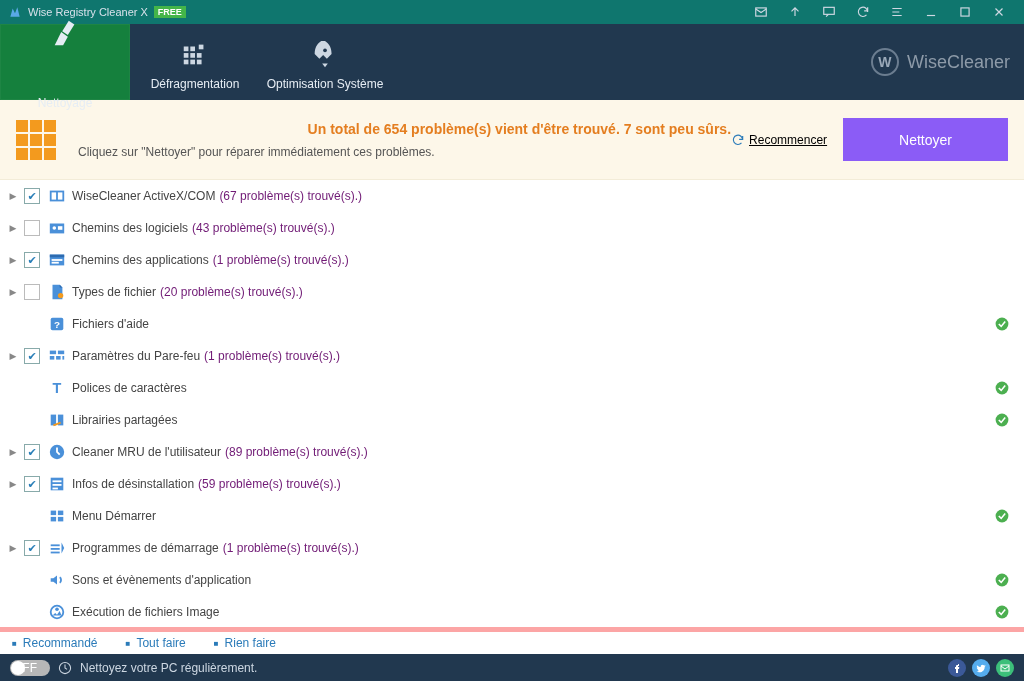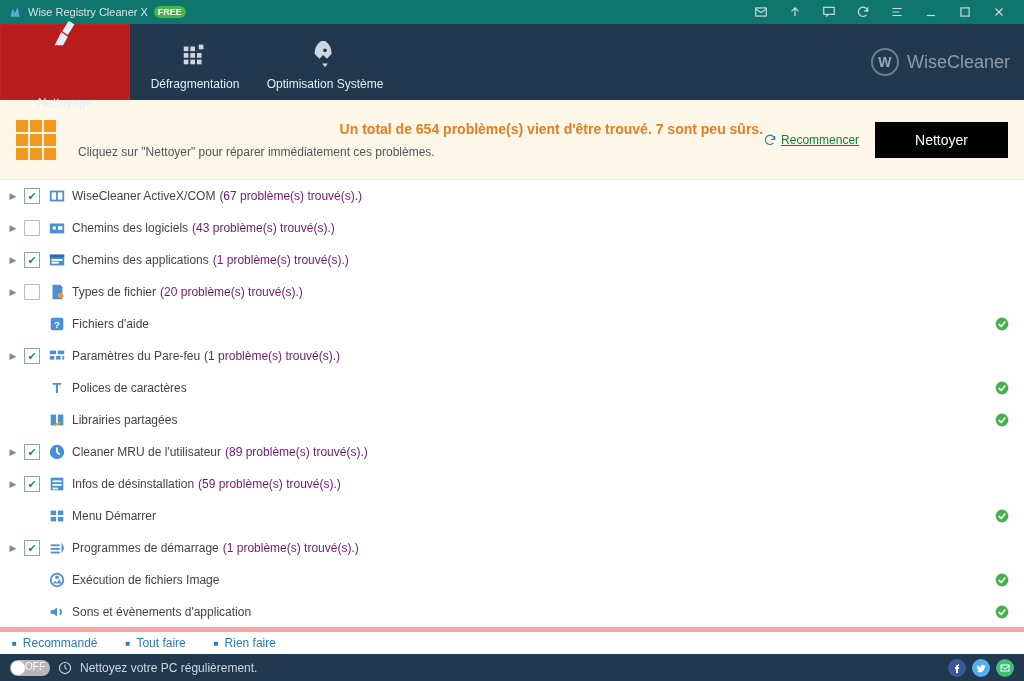--- a/index.html
+++ b/index.html
@@ -1,44 +1,44 @@
 <!DOCTYPE html>
 <html><head>
 <meta charset="utf-8">
 <style>
 * { margin: 0; padding: 0; box-sizing: border-box; font-family: "Segoe UI", Tahoma, sans-serif; }
 html, body { width: 1024px; height: 681px; overflow: hidden; background: #fff; }
 
 .titlebar { height: 24px; background: #0f766e; display: flex; align-items: center; padding: 0 8px; color: #cfd8e3; }
 .titlebar .appicon { width: 14px; height: 14px; margin-right: 6px; display: flex; align-items: center; justify-content: center; }
 .titlebar .title { font-size: 11px; color: #d8e1eb; }
-.titlebar .badge { margin-left: 6px; background: #44b549; color: #fff; font-size: 9px; padding: 1px 4px; border-radius: 6px; font-weight: bold; }
+.titlebar .badge { margin-left: 6px; background: #44b549; color: #fff; font-size: 9px; padding: 1px 4px; border-radius: 0; font-weight: bold; }
 .titlebar .spacer { flex: 1; }
 .titlebar .ticon { width: 34px; height: 24px; display: flex; align-items: center; justify-content: center; color: #cfd8e3; }
 .titlebar .ticon svg { width: 14px; height: 14px; }
 
 .tabbar { height: 76px; background: #21384f; display: flex; align-items: stretch; position: relative; }
 .tab { width: 130px; display: flex; flex-direction: column; align-items: center; justify-content: center; color: #e6edf4; gap: 6px; padding-top: 4px; }
-.tab.active { background: #b91c1c; box-shadow: inset 0 0 0 1px rgba(255,255,255,0.04); gap: 48px; }
+.tab.active { background: #15803d; box-shadow: inset 0 0 0 1px rgba(255,255,255,0.04); gap: 48px; }
 .tab .ticon2 { height: 34px; display: flex; align-items: center; justify-content: center; }
 .tab .ticon2 svg { width: 30px; height: 30px; }
 .tab .tlabel { font-size: 12px; }
 .brand { position: absolute; right: 14px; top: 0; bottom: 0; display: flex; align-items: center; gap: 8px; color: #7e8ea0; }
 .brand .bcircle { width: 28px; height: 28px; border: 2px solid #6b7d90; border-radius: 50%; display: flex; align-items: center; justify-content: center; font-weight: bold; font-size: 14px; color: #9aa9b9; }
 .brand .btext { font-size: 18px; color: #8d9aa8; }
 
 .banner { height: 80px; background: #fdf7e9; border-bottom: 1px solid #f3ecd8; display: flex; align-items: center; padding: 0 16px; }
 .banner .grid { width: 40px; height: 40px; display: grid; grid-template-columns: repeat(3,1fr); grid-template-rows: repeat(3,1fr); gap: 2px; }
 .banner .grid div { background: #f39a1e; }
 .banner .btext2 { margin-left: 22px; flex: 1; }
 .banner .headline { color: #e47e20; font-weight: bold; font-size: 14px; text-align: right; }
 .banner .sub { color: #555; font-size: 12px; margin-top: 8px; }
-.banner .restart { color: #15803d; font-size: 12px; text-decoration: underline; display: flex; align-items: center; gap: 4px; margin-right: 16px; }
+.banner .restart { color: #000000; font-size: 12px; text-decoration: underline; display: flex; align-items: center; gap: 4px; margin-right: 16px; }
 .banner .restart svg { width: 14px; height: 14px; }
-.banner .cleanbtn { background: #000000; color: #fff; border: none; padding: 0 40px; height: 36px; font-size: 14px; font-weight: 500; }
+.banner .cleanbtn { background: #8b5cf6; color: #fff; border: none; padding: 0 56px; height: 43px; font-size: 14px; font-weight: 500; }
 
 .list { position: absolute; left: 0; right: 0; top: 180px; bottom: 54px; overflow: hidden; background: #fff; }
 .row { height: 32px; display: flex; align-items: center; padding: 0 14px 0 6px; font-size: 12px; color: #444; }
 .row .exp { width: 14px; display: flex; justify-content: center; color: #888; font-size: 9px; }
 .row .chk { width: 16px; height: 16px; border: 1px solid #8aa; margin: 0 4px; display: flex; align-items: center; justify-content: center; background: #fff; }
 .row .chk.checked::after { content: "✔"; color: #2a7fb8; font-size: 11px; line-height: 1; }
 .row .chk.empty { border: 1px solid #bbb; }
 .row .ricon { width: 18px; height: 18px; margin: 0 6px 0 4px; display: flex; align-items: center; justify-content: center; }
 .row .rlabel { }
 .row .rcount { color: #701a75; margin-left: 4px; }
@@ -48,21 +48,21 @@
 .row.noexp .exp { visibility: hidden; }
 .row.indent .chk { visibility: hidden; }
 
 .footer1 { position: absolute; left: 0; right: 0; bottom: 27px; height: 27px; background: #fff; border-top: 5px solid #fca5a5; display: flex; align-items: center; padding: 0 12px; gap: 28px; font-size: 12px; }
 .footer1 a { color: #2b7bb9; text-decoration: none; }
 .footer1 .dot { color: #2b7bb9; margin-right: 6px; font-size: 8px; position: relative; top: -1px; }
 
 .footer2 { position: absolute; left: 0; right: 0; bottom: 0; height: 27px; background: #21384f; display: flex; align-items: center; padding: 0 10px; color: #cdd7e2; font-size: 12px; }
 .toggle { width: 40px; height: 16px; border-radius: 8px; background: #b7b7b7; position: relative; margin-right: 8px; }
 .toggle .knob { width: 14px; height: 14px; background: #fff; border-radius: 50%; position: absolute; top: 1px; left: 1px; }
-.toggle .lbl { position: absolute; right: 5px; top: 1px; font-size: 10px; color: #fff; }
+.toggle .lbl { position: absolute; right: 13px; top: 1px; font-size: 12px; color: #fff; }
 .footer2 .clock { margin-right: 8px; display: flex; }
 .footer2 .fspacer { flex: 1; }
 .footer2 .social { display: flex; gap: 6px; }
 .footer2 .social .sc { width: 18px; height: 18px; border-radius: 50%; display: flex; align-items: center; justify-content: center; }
 .sc.fb { background: #3b5998; } .sc.tw { background: #55acee; } .sc.ml { background: #3cbf7a; }
 .sc svg { width: 10px; height: 10px; fill: #fff; }
 </style>
 </head>
 <body>
 
@@ -380,43 +380,43 @@
     <span class="rlabel">Programmes de démarrage</span>
     <span class="rcount">(1 problème(s) trouvé(s).)</span>
     <span class="rspacer"></span>
   </div>
 
   <div class="row indent noexp">
     <span class="exp"></span>
       <span class="chk"></span>
     <span class="ricon">
         <svg viewBox="0 0 20 20">
+          <path d="M3 8v4h3l4 3V5L6 8z" fill="#4a90d9"></path>
+          <path d="M13 7c2 1 2 5 0 6" stroke="#4a90d9" stroke-width="2" fill="none"></path>
+        </svg>
+      </span>
+    <span class="rlabel">Sons et évènements d'application</span>
+    <span class="rspacer"></span>
+    <span class="ok"><svg viewBox="0 0 20 20">
+          <circle cx="10" cy="10" r="8" fill="#4caf50"></circle>
+          <path d="M6 10l3 3 5-6" stroke="#fff" stroke-width="2" fill="none"></path>
+        </svg></span>
+  </div>
+
+  <div class="row indent noexp">
+    <span class="exp"></span>
+      <span class="chk"></span>
+    <span class="ricon">
+        <svg viewBox="0 0 20 20">
           <circle cx="10" cy="10" r="7" fill="none" stroke="#4a90d9" stroke-width="2"></circle>
           <circle cx="10" cy="7" r="2" fill="#4a90d9"></circle>
           <path d="M5 14l3-3 2 2 3-4 2 5" fill="#4a90d9"></path>
         </svg>
       </span>
     <span class="rlabel">Exécution de fichiers Image</span>
-    <span class="rspacer"></span>
-    <span class="ok"><svg viewBox="0 0 20 20">
-          <circle cx="10" cy="10" r="8" fill="#4caf50"></circle>
-          <path d="M6 10l3 3 5-6" stroke="#fff" stroke-width="2" fill="none"></path>
-        </svg></span>
-  </div>
-
-  <div class="row indent noexp">
-    <span class="exp"></span>
-      <span class="chk"></span>
-    <span class="ricon">
-        <svg viewBox="0 0 20 20">
-          <path d="M3 8v4h3l4 3V5L6 8z" fill="#4a90d9"></path>
-          <path d="M13 7c2 1 2 5 0 6" stroke="#4a90d9" stroke-width="2" fill="none"></path>
-        </svg>
-      </span>
-    <span class="rlabel">Sons et évènements d'application</span>
     <span class="rspacer"></span>
     <span class="ok"><svg viewBox="0 0 20 20">
           <circle cx="10" cy="10" r="8" fill="#4caf50"></circle>
           <path d="M6 10l3 3 5-6" stroke="#fff" stroke-width="2" fill="none"></path>
         </svg></span>
   </div>
 
 </div>
 
 <div class="footer1">

